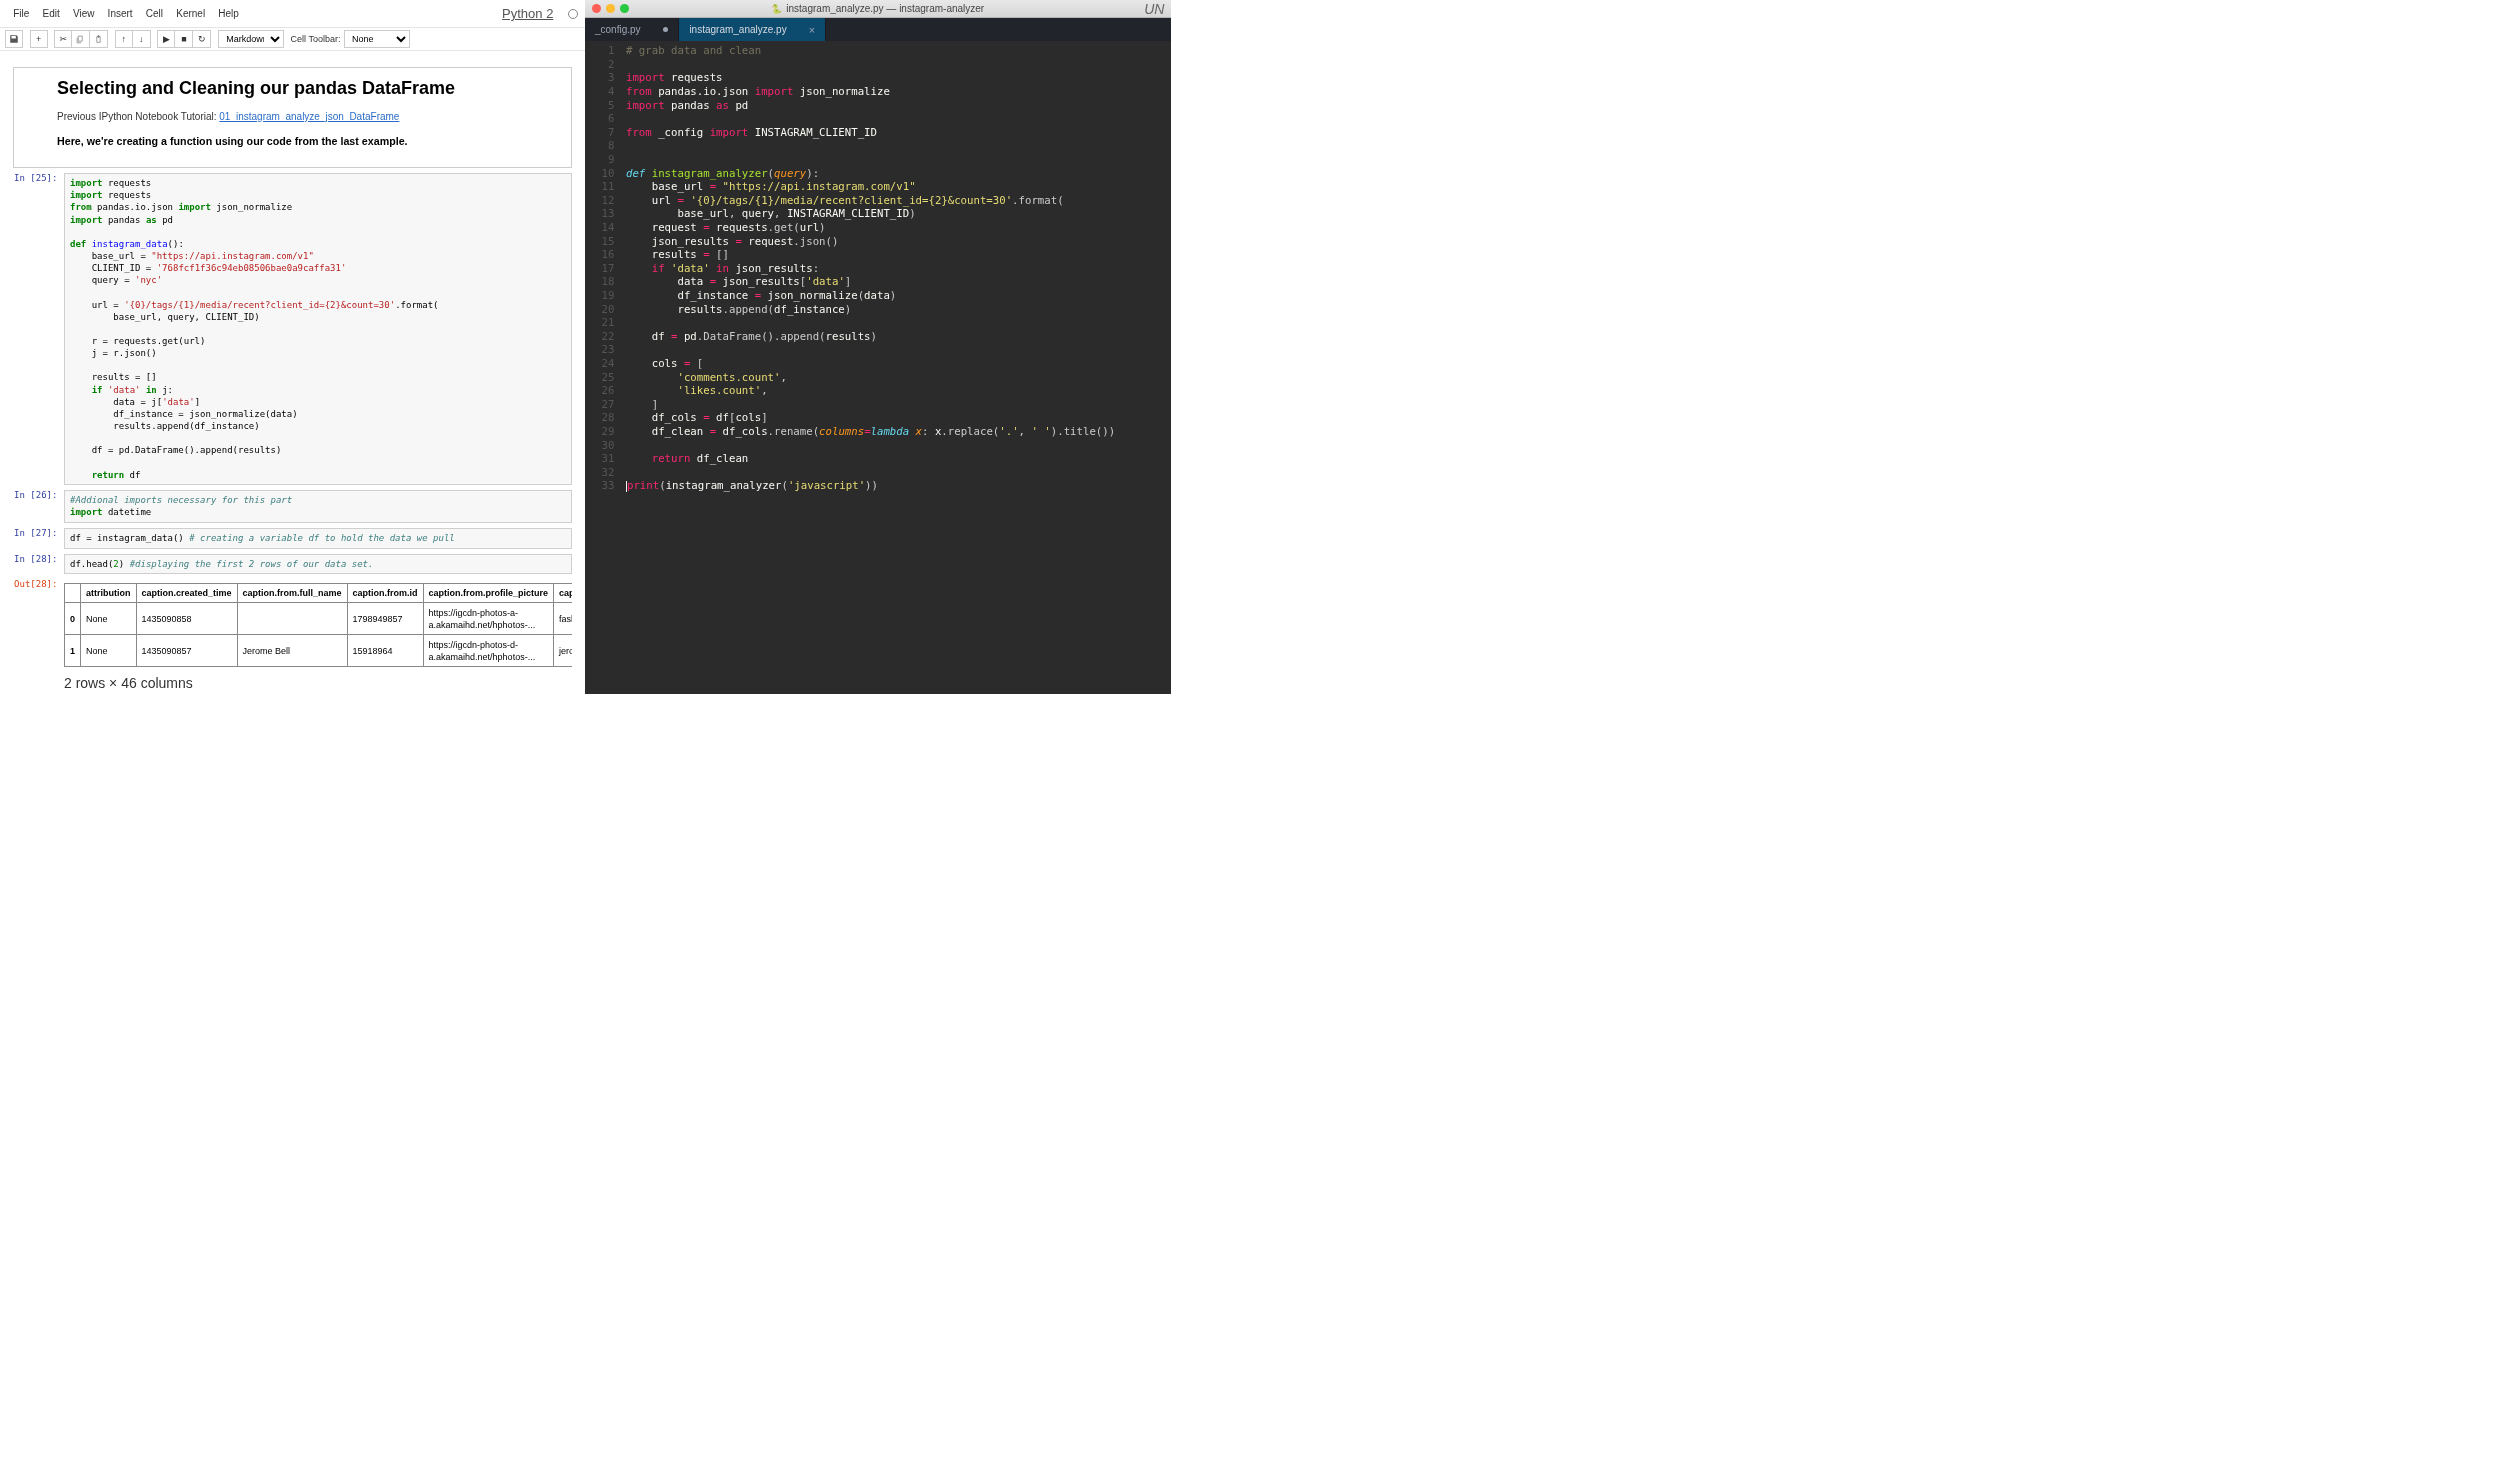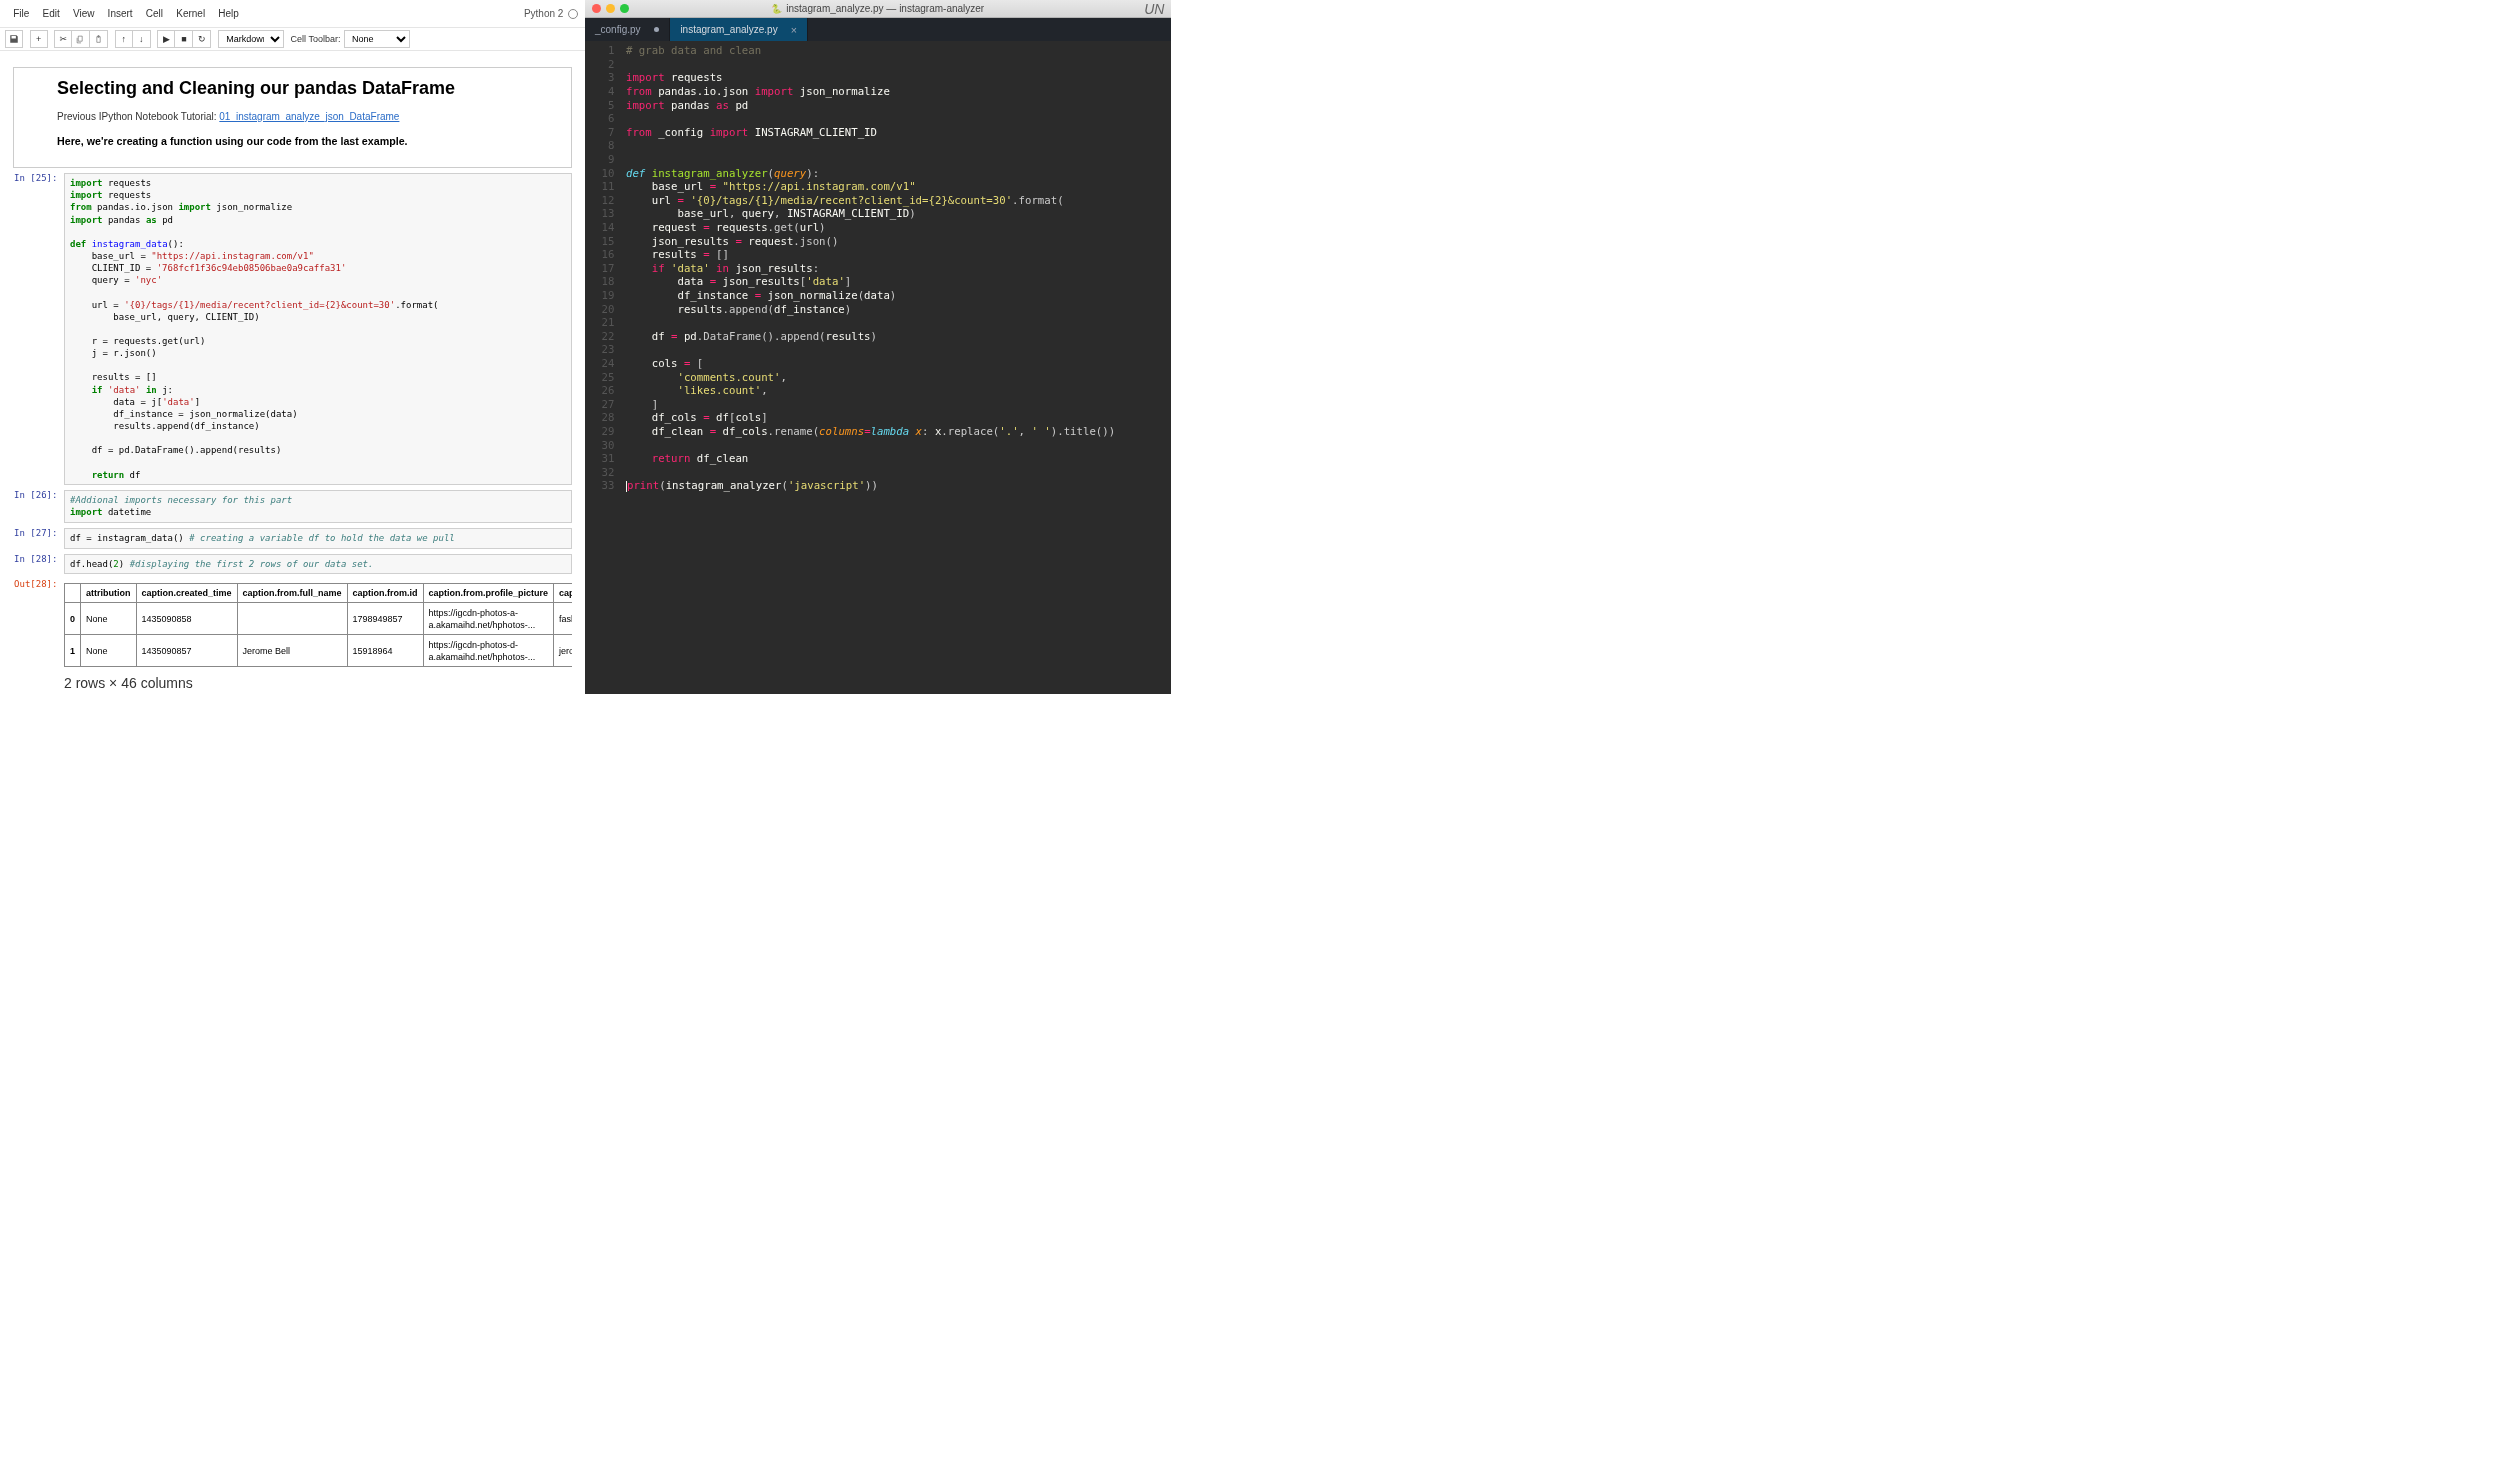--- a/index.html
+++ b/index.html
@@ -11,21 +11,21 @@
   height: 694px;
   overflow: hidden;
   background: #fff;
 }
 .left-pane { width: 585px; height: 100%; overflow: hidden; background: #fff; display: flex; flex-direction: column; }
 .right-pane { width: 586px; height: 100%; background: #2b2b2b; display: flex; flex-direction: column; }
 
 
 .menubar { display: flex; align-items: center; padding: 1.6px 6.6px; border-bottom: 0.8px solid #e5e5e5; font-size: 10px; height: 28px; }
 .menubar .menu-item { padding: 2.5px 6.6px; color: #333; cursor: pointer; }
-.menubar-right { margin-left: auto; display: flex; align-items: center; gap: 5px; font-size: 10px; color: #555; }
+.menubar-right { margin-left: auto; display: flex; align-items: center; gap: 15px; font-size: 13px; color: #555; text-decoration: underline; }
 .kernel-indicator { width: 10px; height: 10px; border: 0.8px solid #888; border-radius: 50%; }
 
 
 .toolbar { display: flex; align-items: center; padding: 2.5px 5px; border-bottom: 0.8px solid #e5e5e5; gap: 0; height: 23px; }
 .tb-btn { border: 0.8px solid #ccc; background: #fff; width: 18px; height: 18px; display: inline-flex; align-items: center; justify-content: center; font-size: 9px; color: #333; cursor: pointer; }
 .tb-btn + .tb-btn { border-left: none; }
 .tb-group { display: inline-flex; margin-right: 6.6px; }
 .tb-select { height: 18px; border: 0.8px solid #ccc; font-size: 9px; padding: 0 3.3px; background: #fff; }
 .tb-label { font-size: 9px; margin: 0 3.3px 0 6.6px; color: #333; }
 
@@ -62,21 +62,21 @@
 .traffic { display: flex; gap: 5px; }
 .tl { width: 9px; height: 9px; border-radius: 50%; }
 .tl.red { background: #ff5f57; }
 .tl.yellow { background: #febc2e; }
 .tl.green { background: #28c840; }
 .mac-title-center { position: absolute; left: 0; right: 0; text-align: center; display: flex; justify-content: center; align-items: center; gap: 3.3px; pointer-events: none; }
 .mac-title-right { margin-left: auto; font-size: 14px; color: #666; font-style: italic; }
 .py-icon { font-size: 9px; }
 
 .editor-tabs { display: flex; background: #21252b; height: 23px; align-items: stretch; font-size: 10px; }
-.ed-tab { display: flex; align-items: center; padding: 0 10px; color: #9da5b4; gap: 13px; border-right: 0.8px solid #181a1f; cursor: pointer; }
+.ed-tab { display: flex; align-items: center; padding: 0 10px; color: #9da5b4; gap: 22px; border-right: 0.8px solid #181a1f; cursor: pointer; }
 .ed-tab.active { background: #0c4a6e; color: #d7dae0; }
 .ed-tab .dot { width: 5.8px; height: 5.8px; background: #9da5b4; border-radius: 50%; }
 .ed-tab .close { font-size: 10.7px; color: #9da5b4; }
 
 .editor-body { flex: 1; display: flex; font-family: "Menlo", monospace; font-size: 10.7px; line-height: 13.6px; background: #2b2b2b; overflow: hidden; }
 .gutter { background: #2b2b2b; color: #555; text-align: right; padding: 3.3px 6.6px 0 0; width: 36px; user-select: none; }
 .gutter div { height: 13.6px; }
 .codearea { flex: 1; padding: 3.3px 0 0 5px; color: #ccc; }
 .codearea .line { height: 13.6px; white-space: pre; }
 

